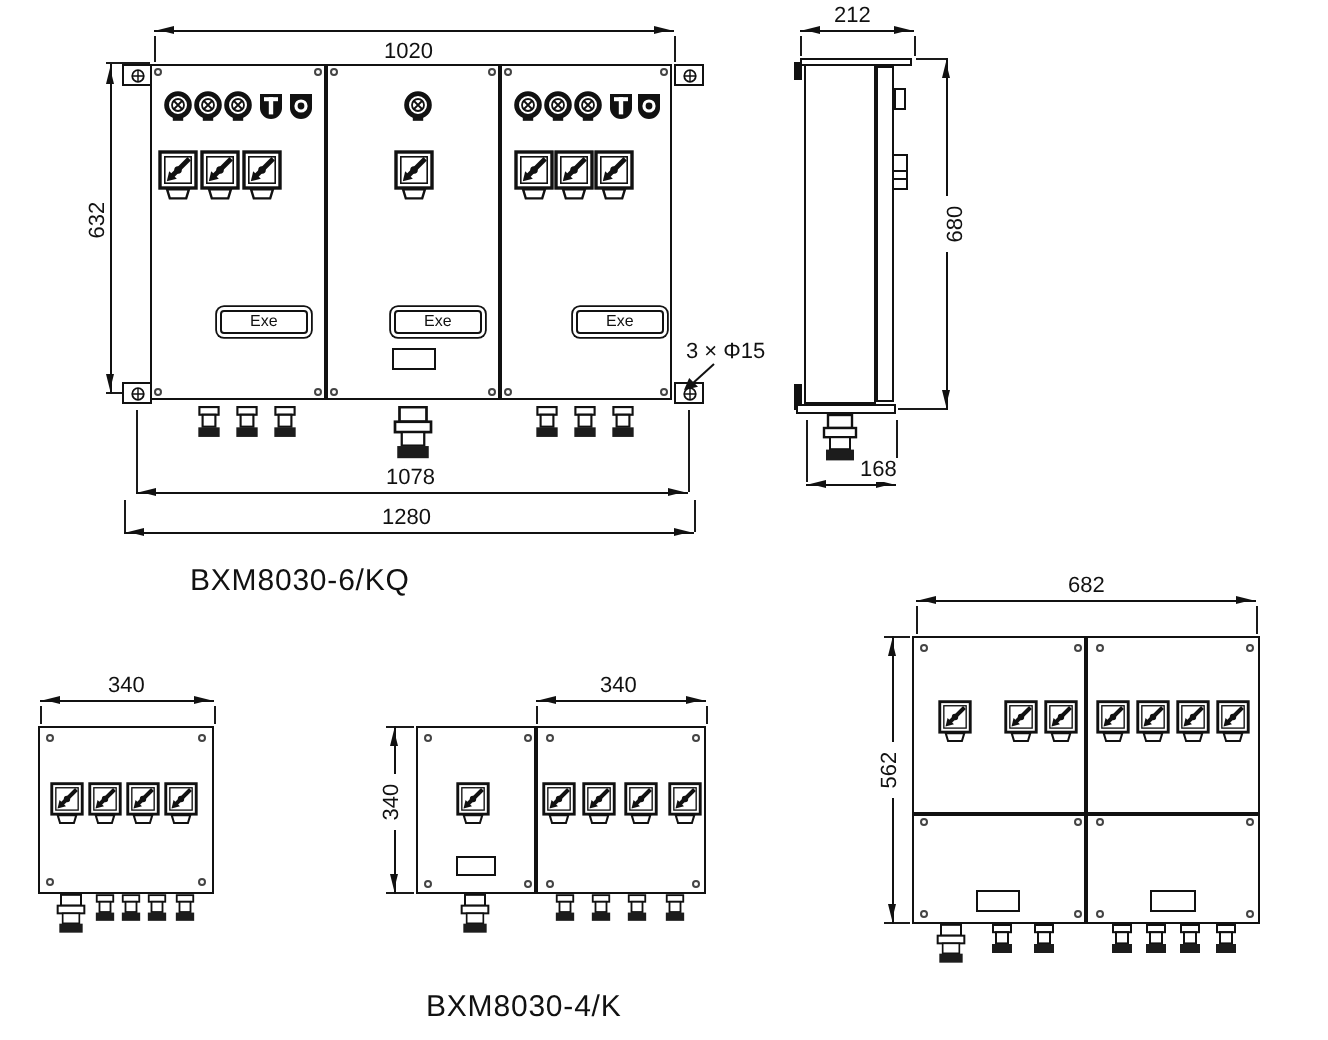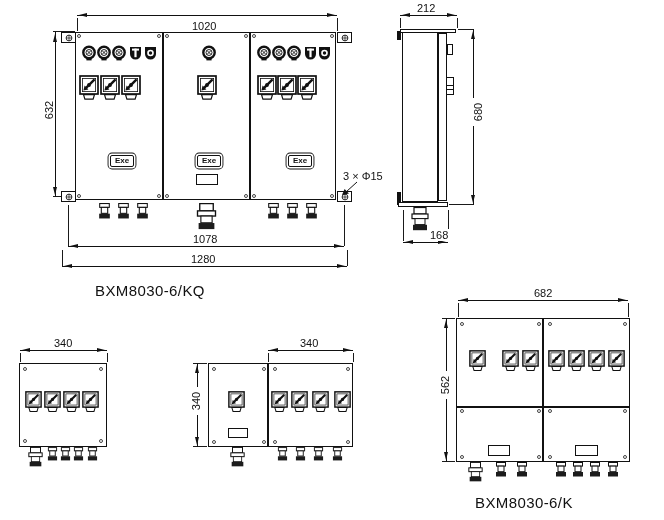--- a/index.html
+++ b/index.html
@@ -20,22 +20,22 @@
     border:2.5px solid transparent;border-left:8px solid #111;}
   .dimv{position:absolute;width:0;border-left:1px solid #111;}
   .dimv::before{content:"";position:absolute;top:0;left:-3px;width:0;height:0;
     border:2.5px solid transparent;border-bottom:8px solid #111;}
   .dimv::after{content:"";position:absolute;bottom:0;left:-3px;width:0;height:0;
     border:2.5px solid transparent;border-top:8px solid #111;}
   .dimtxt{position:absolute;font-size:11px;line-height:12px;background:#fff;
     padding:0 1px;white-space:nowrap;}
   .vtxt{transform:rotate(-90deg);transform-origin:center;text-align:center;}
   .model{position:absolute;font-size:15px;letter-spacing:.4px;text-align:left;}
-  .exe{position:absolute;font-weight:bold;font-size:8px;line-height:10px;
-    border:1px solid #111;border-radius:2px;padding:0 4px;background:#fff;
+  .exe{position:absolute;font-weight:normal;font-size:8px;line-height:10px;
+    border:1px solid #111;border-radius:2px;padding:0 14px;background:#fff;
     box-shadow:0 0 0 1.5px #fff,0 0 0 2.4px #111;}
   .plate{position:absolute;border:1px solid #111;background:#fff;box-sizing:border-box;}
   .lug{position:absolute;border:1.3px solid #111;background:#fff;box-sizing:border-box;
     display:flex;align-items:center;justify-content:center;}
   .scr{position:absolute;width:4px;height:4px;border:1px solid #444;border-radius:50%;
     background:#fff;box-sizing:border-box;}
   .ic{position:absolute;}
 </style>
 </head>
 <body>
@@ -354,20 +354,21 @@
       </svg>
     <svg class="ic" style="left:115px;top:117px" width="11" height="14">
         <use href="#sym-gland-s"></use>
       </svg>
     <svg class="ic" style="left:133px;top:117px" width="11" height="14">
         <use href="#sym-gland-s"></use>
       </svg>
     <svg class="ic" style="left:152px;top:117px" width="11" height="14">
         <use href="#sym-gland-s"></use>
       </svg>
+    <div class="model" style="left:33px;top:165px;width:120px;">BXM8030-4/K</div>
   </div>
 
   <div class="view" style="left:430px;top:280px;width:234px;height:240px;">
     <div class="ext" style="left:28px;top:23px;width:1px;height:14px;"></div>
     <div class="ext" style="left:198px;top:23px;width:1px;height:14px;"></div>
     <div class="dimh" style="left:28px;top:20px;width:170px;"></div>
     <span class="dimtxt" style="left:103px;top:7px;">682</span>
     <div class="ext" style="left:12px;top:38px;width:13px;height:1px;"></div>
     <div class="ext" style="left:12px;top:181px;width:13px;height:1px;"></div>
     <div class="dimv" style="left:16px;top:38px;height:144px;"></div>
@@ -424,16 +425,15 @@
       </svg>
     <svg class="ic" style="left:142px;top:182px" width="12" height="15">
         <use href="#sym-gland-s"></use>
       </svg>
     <svg class="ic" style="left:159px;top:182px" width="12" height="15">
         <use href="#sym-gland-s"></use>
       </svg>
     <svg class="ic" style="left:177px;top:182px" width="12" height="15">
         <use href="#sym-gland-s"></use>
       </svg>
-    <div class="model" style="left:45px;top:214px;width:120px;">BXM8030-6/K</div>
   </div>
 
 </div>
 
 </body></html>

